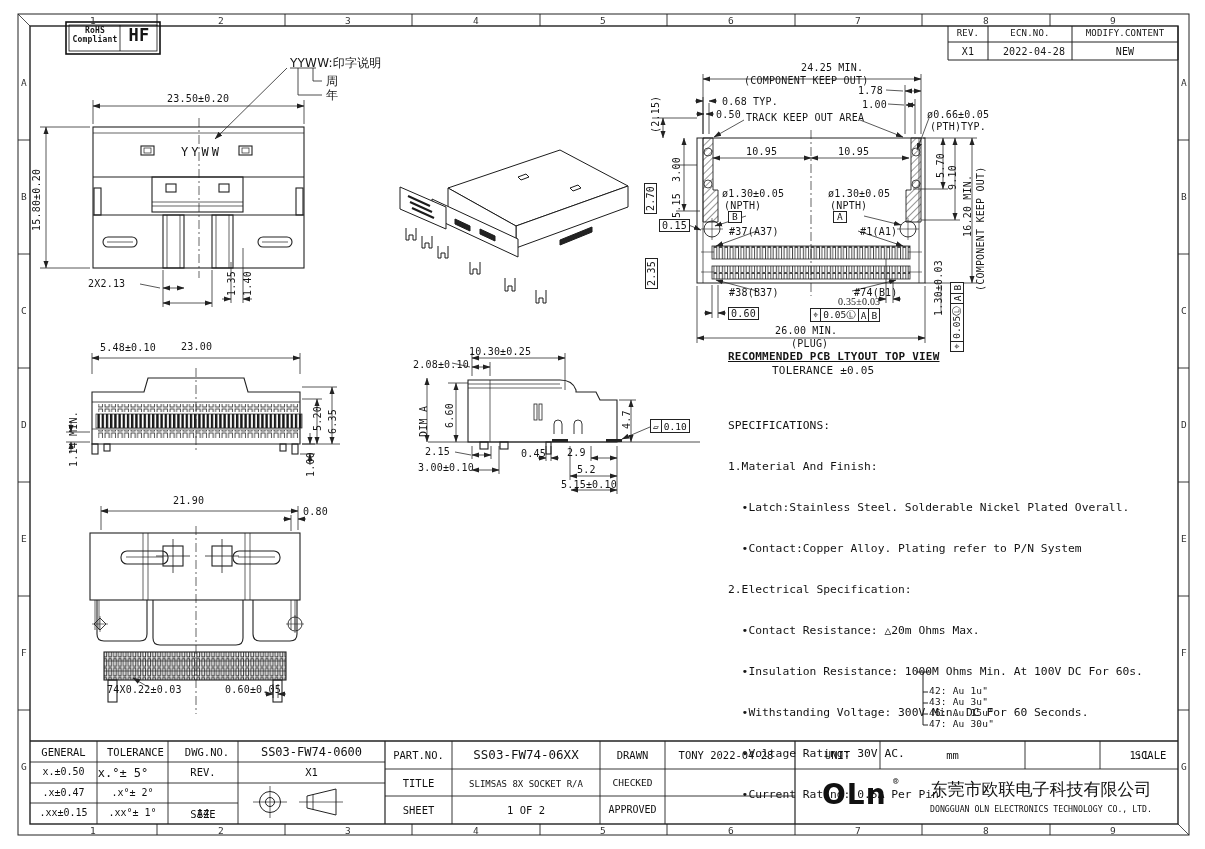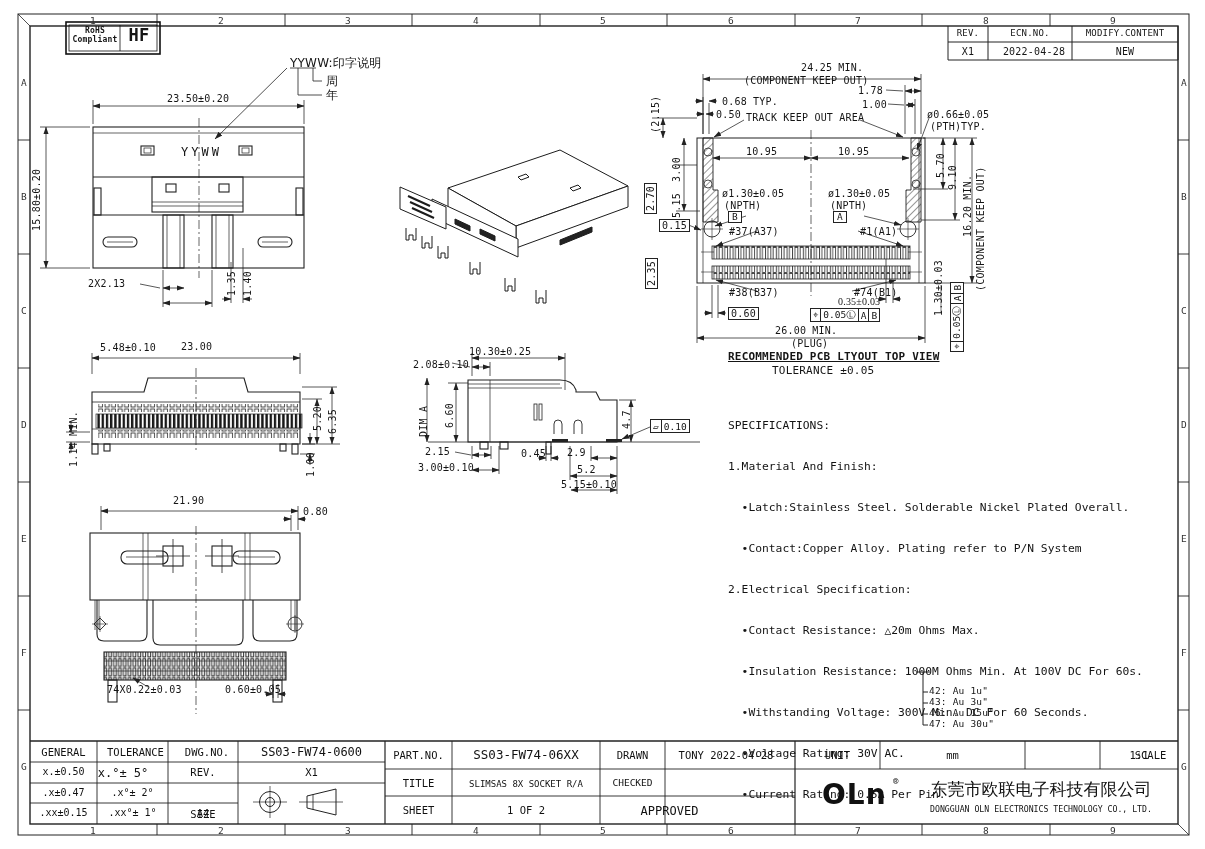--- a/index.html
+++ b/index.html
@@ -622,21 +622,21 @@
 <span class="tb" style="left:168px;top:807px;width:70px;">A4</span>
 <span class="tb" style="left:385px;top:749px;width:67px;">PART.NO.</span>
 <span class="tb" style="left:452px;top:747px;width:148px;font-size:12.5px;">SS03-FW74-06XX</span>
 <span class="tb" style="left:385px;top:777px;width:67px;">TITLE</span>
 <span class="tb" style="left:452px;top:779px;width:148px;font-size:9px;">SLIMSAS 8X SOCKET R/A</span>
 <span class="tb" style="left:385px;top:804px;width:67px;">SHEET</span>
 <span class="tb" style="left:452px;top:804px;width:148px;">1 OF 2</span>
 <span class="tb" style="left:600px;top:749px;width:65px;">DRAWN</span>
 <span class="tb" style="left:665px;top:749px;width:122px;font-size:10.5px;">TONY 2022-04-28</span>
 <span class="tb" style="left:600px;top:777px;width:65px;font-size:9.5px;">CHECKED</span>
-<span class="tb" style="left:600px;top:804px;width:65px;font-size:12px;padding-left:37px;">APPROVED</span>
+<span class="tb" style="left:600px;top:804px;width:65px;font-size:10px;">APPROVED</span>
 <span class="tb" style="left:795px;top:749px;width:85px;">UNIT</span>
 <span class="tb" style="left:880px;top:749px;width:145px;">mm</span>
 <span class="tb" style="left:1070px;top:749px;width:85px;padding-left:38px;">SCALE</span>
 <span class="tb" style="left:1100px;top:749px;width:78px;">1:1</span>
 <span class="tb" style="left:822px;top:778px;font-family:'DejaVu Sans',sans-serif;font-size:28px;font-weight:900;letter-spacing:1px;">OLn</span>
 <span class="tb" style="left:893px;top:776px;font-size:9px;">®</span>
 <span class="tb cjk" style="left:910px;top:778px;width:262px;font-size:17px;">东莞市欧联电子科技有限公司</span>
 <span class="tb" style="left:910px;top:804px;width:262px;font-size:8.2px;">DONGGUAN OLN ELECTRONICS TECHNOLOGY CO., LTD.</span>
 
 </div>

